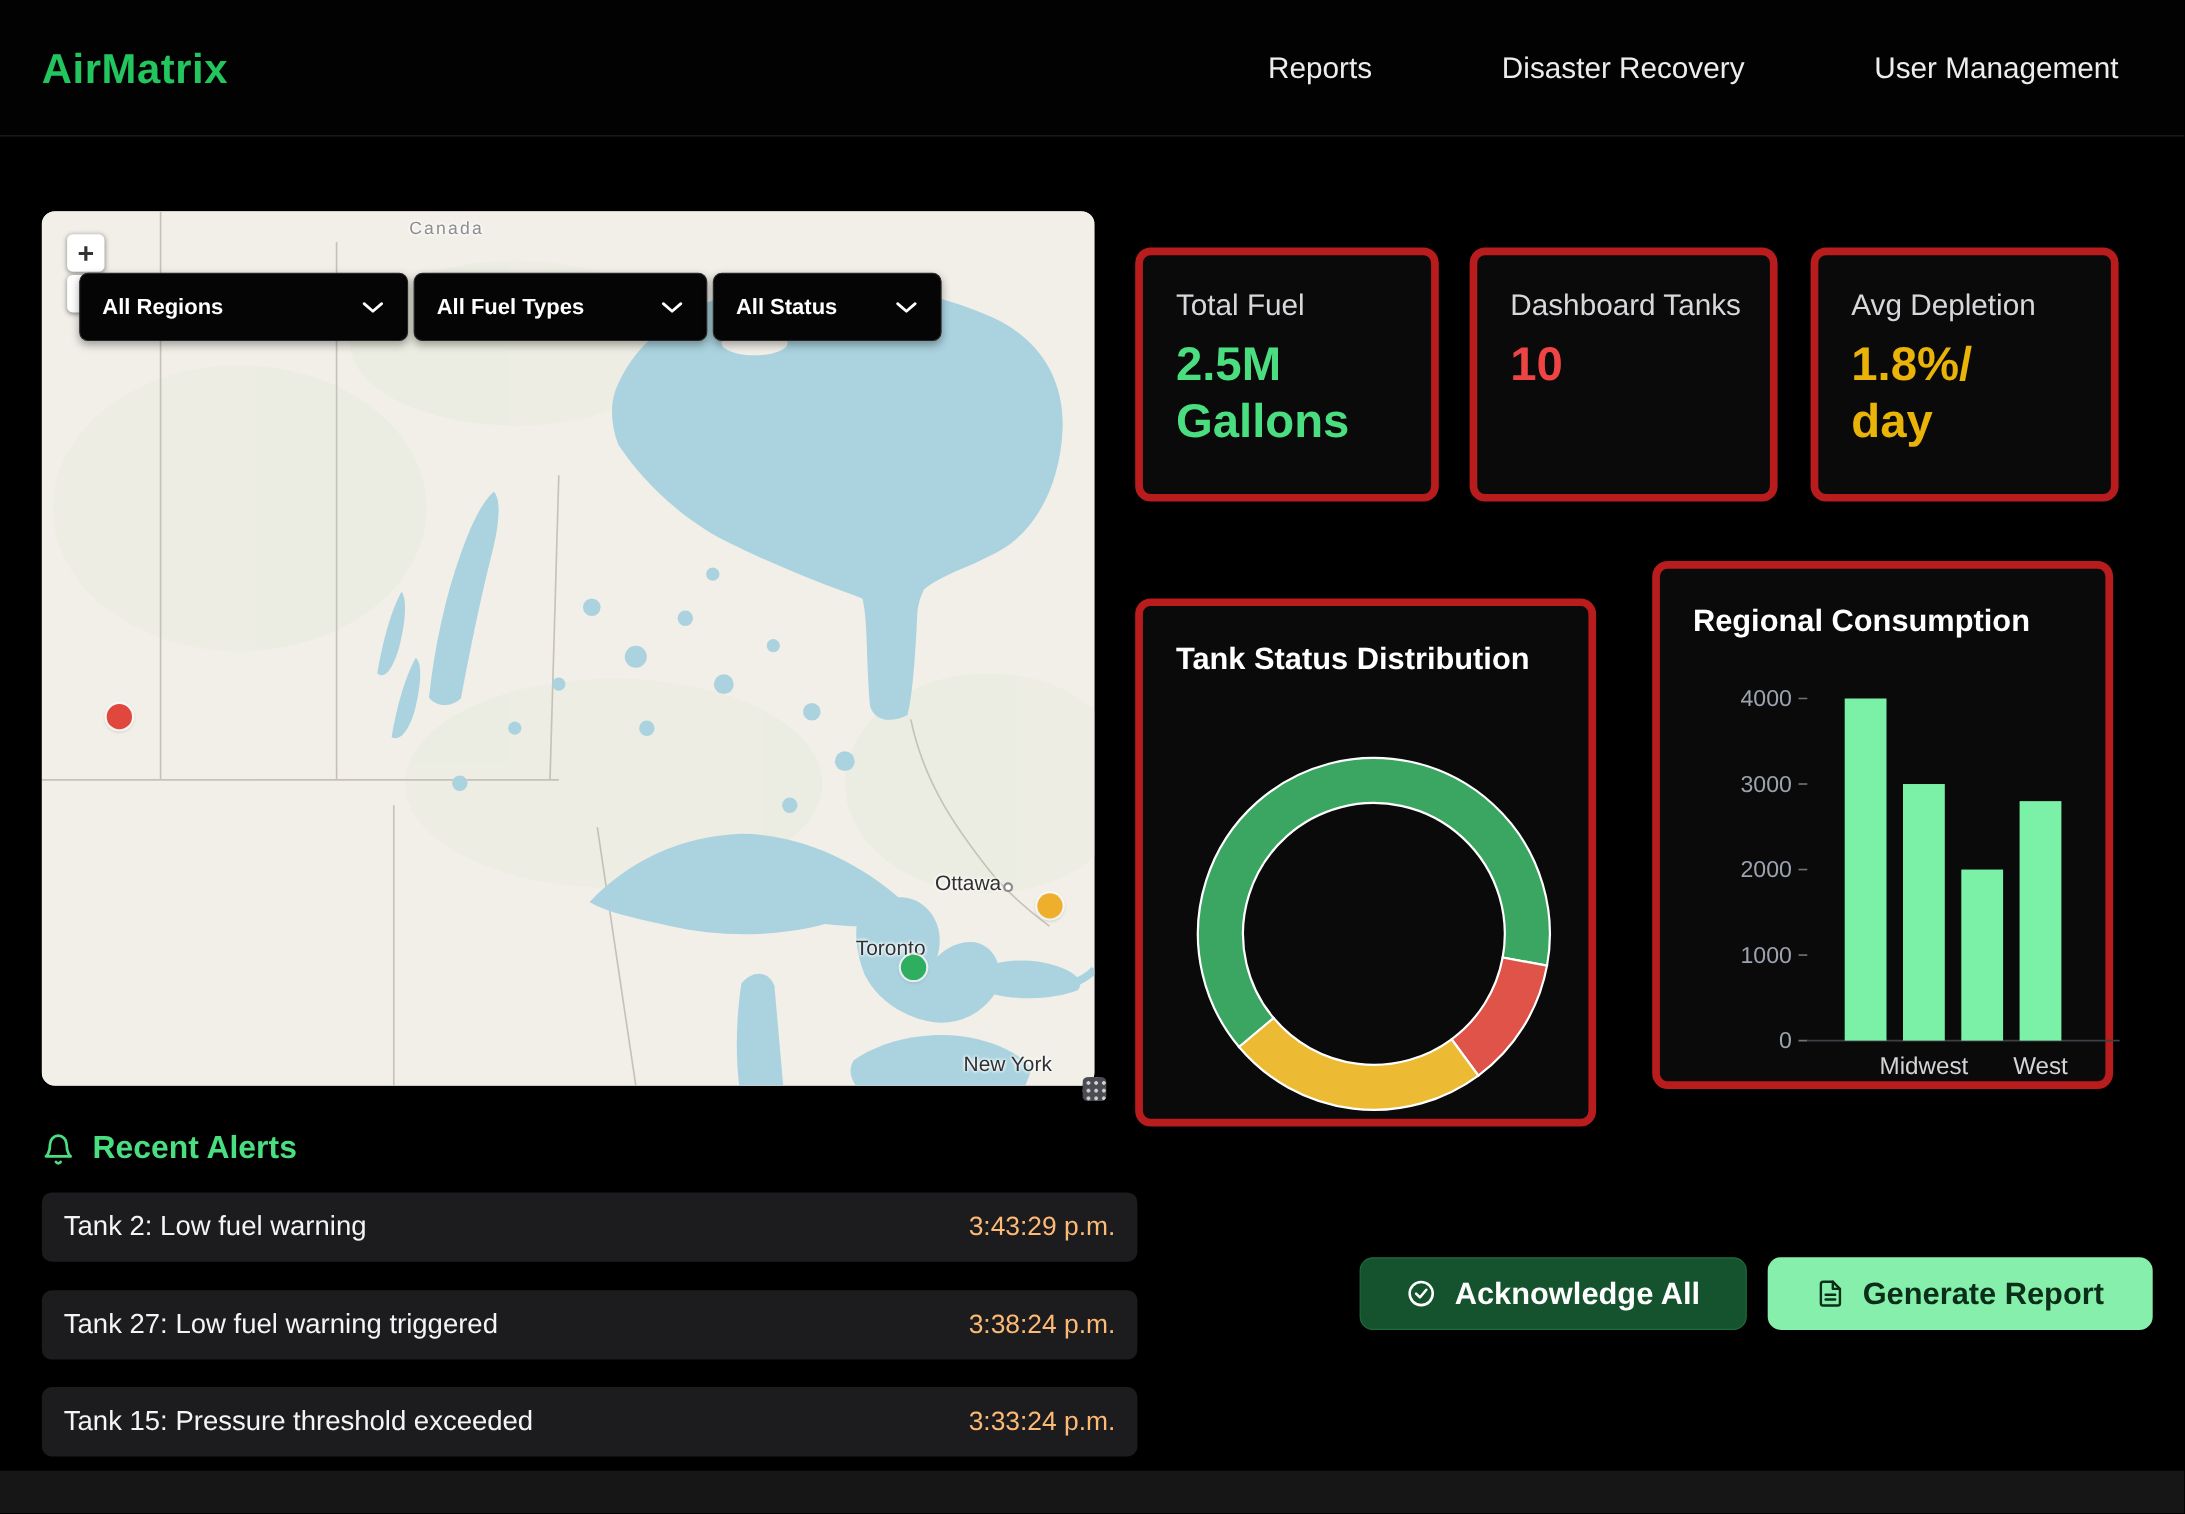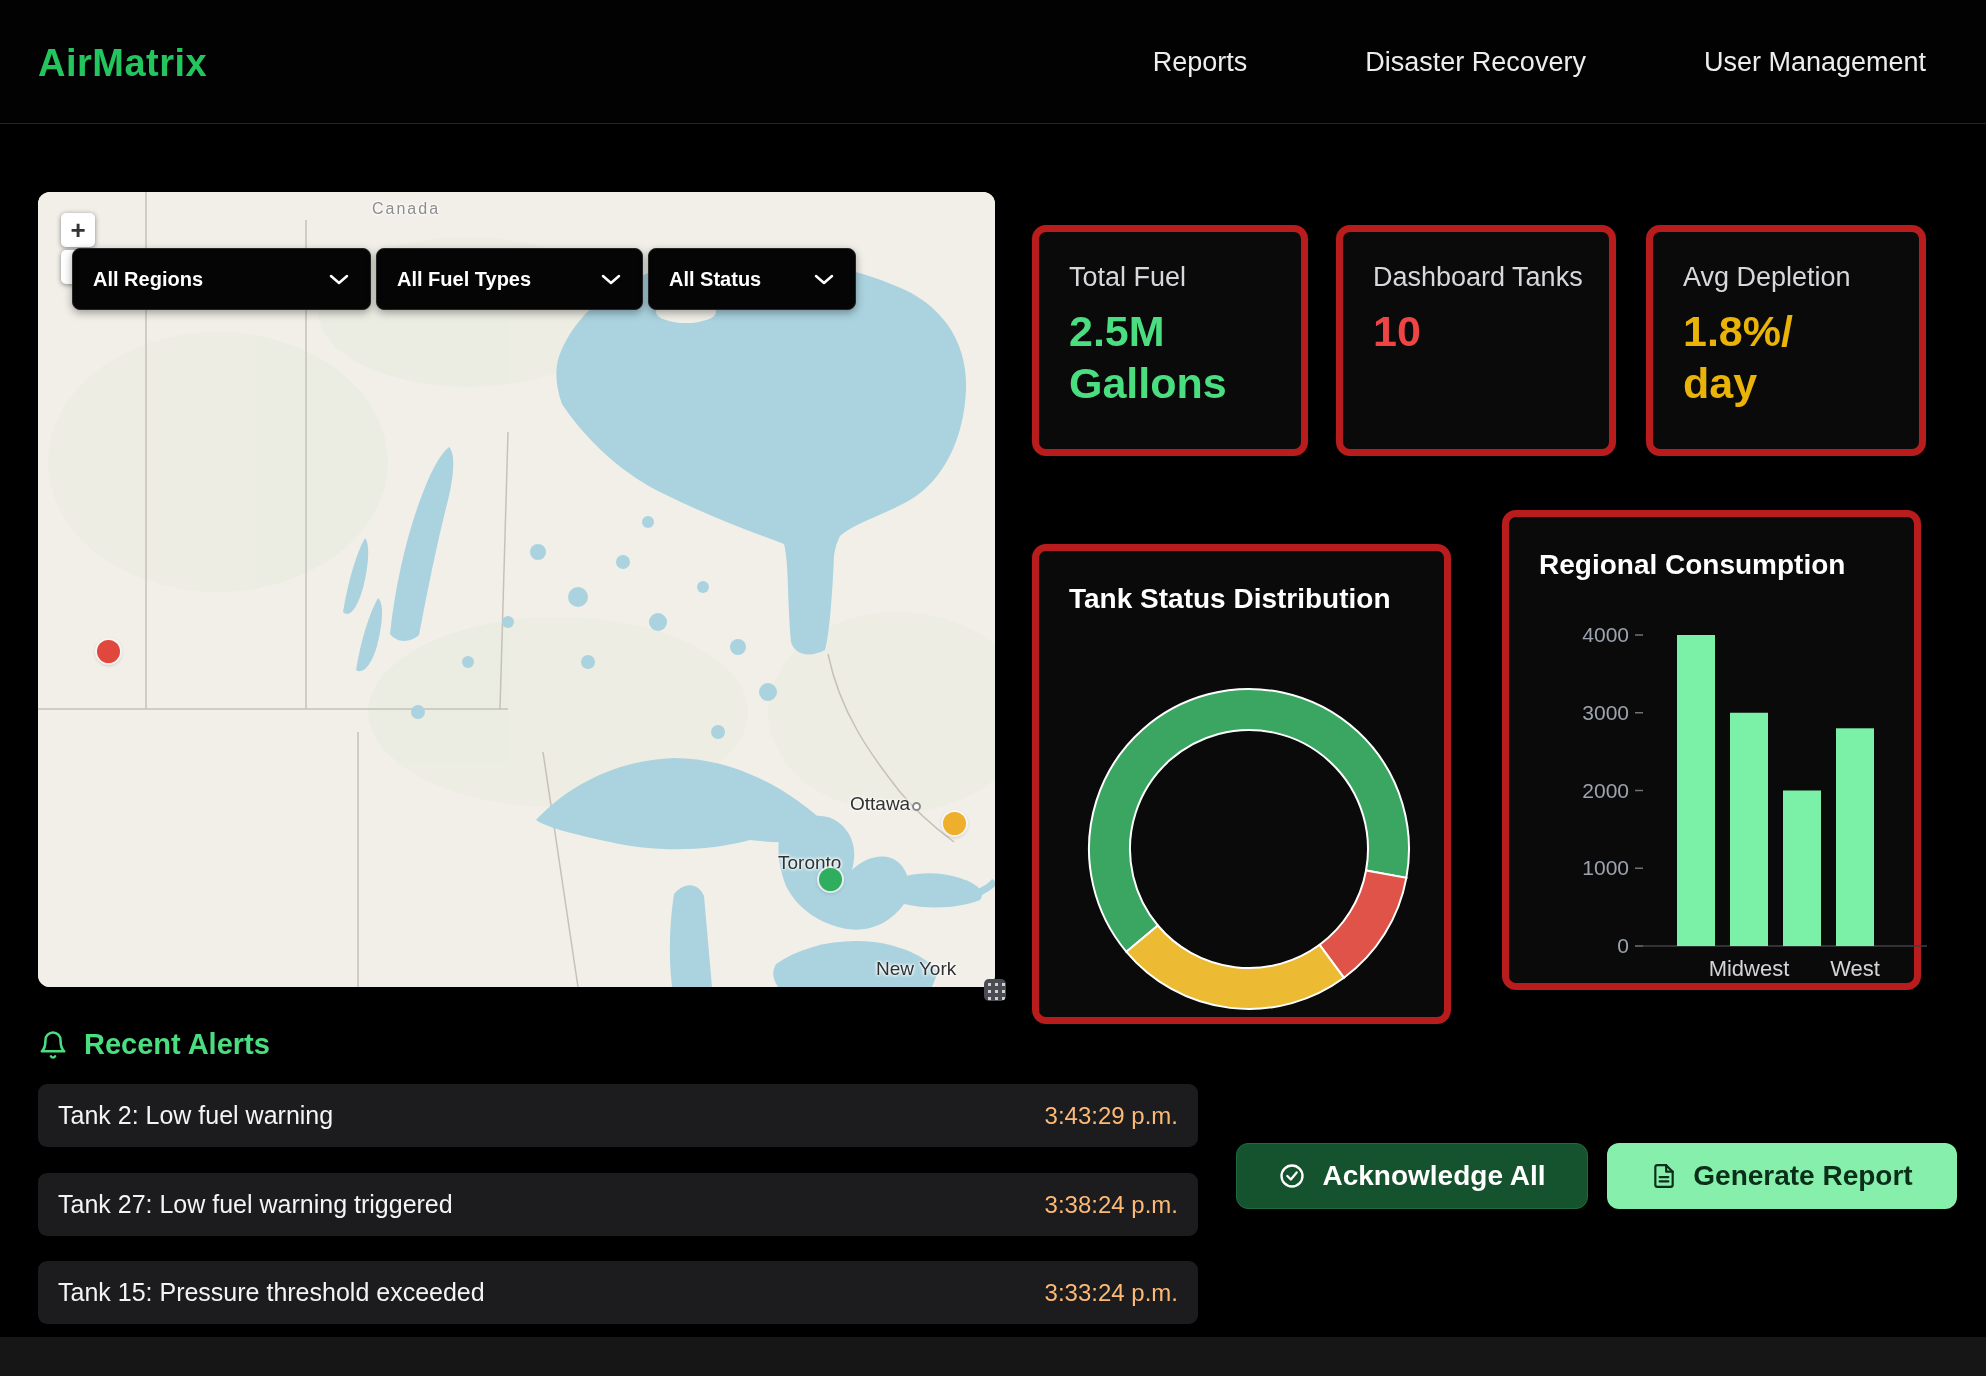--- a/index.html
+++ b/index.html
@@ -51,21 +51,21 @@
   #donut-svg{position:absolute;left:40px;top:128px;}
   #bars-svg{position:absolute;left:28px;top:104px;}
   .ytick{fill:#9ca3af;font-size:21px;font-family:"Liberation Sans","DejaVu Sans",sans-serif;}
   .xtick{fill:#d4d4d8;font-size:22px;font-family:"Liberation Sans","DejaVu Sans",sans-serif;}
   .tickline{stroke:#71717a;stroke-width:1.5;}
   .axisline{stroke:#3f3f46;stroke-width:1.5;}
 
   
   .alerts-header{position:absolute;left:38px;top:1028px;display:flex;align-items:center;gap:16px;}
   .alerts-title{font-size:29px;font-weight:bold;color:#4ade80;}
-  .alert-row{position:absolute;left:38px;width:1160px;height:63px;background:#1c1c1f;border-radius:9px;display:flex;align-items:center;justify-content:space-between;padding:0 20px;cursor:pointer;gap:44px;}
+  .alert-row{position:absolute;left:38px;width:996px;height:63px;background:#1c1c1f;border-radius:9px;display:flex;align-items:center;justify-content:space-between;padding:0 20px;cursor:pointer;gap:44px;}
   .r1{top:1084px}.r2{top:1173px}.r3{top:1261px}
   .alert-msg{font-size:25px;color:#f4f4f5;}
   .alert-time{font-size:24px;color:#fdba74;}
 
   
   .btn{position:absolute;top:1143px;height:66px;border-radius:12px;display:flex;align-items:center;justify-content:center;gap:16px;cursor:pointer;font-weight:bold;font-size:28px;border:none;}
   .ack{left:1236px;width:352px;background:#14532d;color:#fff;border:1px solid #1f6b3d;}
   .gen{left:1607px;width:350px;background:#86efac;color:#0a2e18;}
 
   .bottom-bar{position:absolute;left:0;top:1337px;width:100%;height:39px;background:#161616;}

